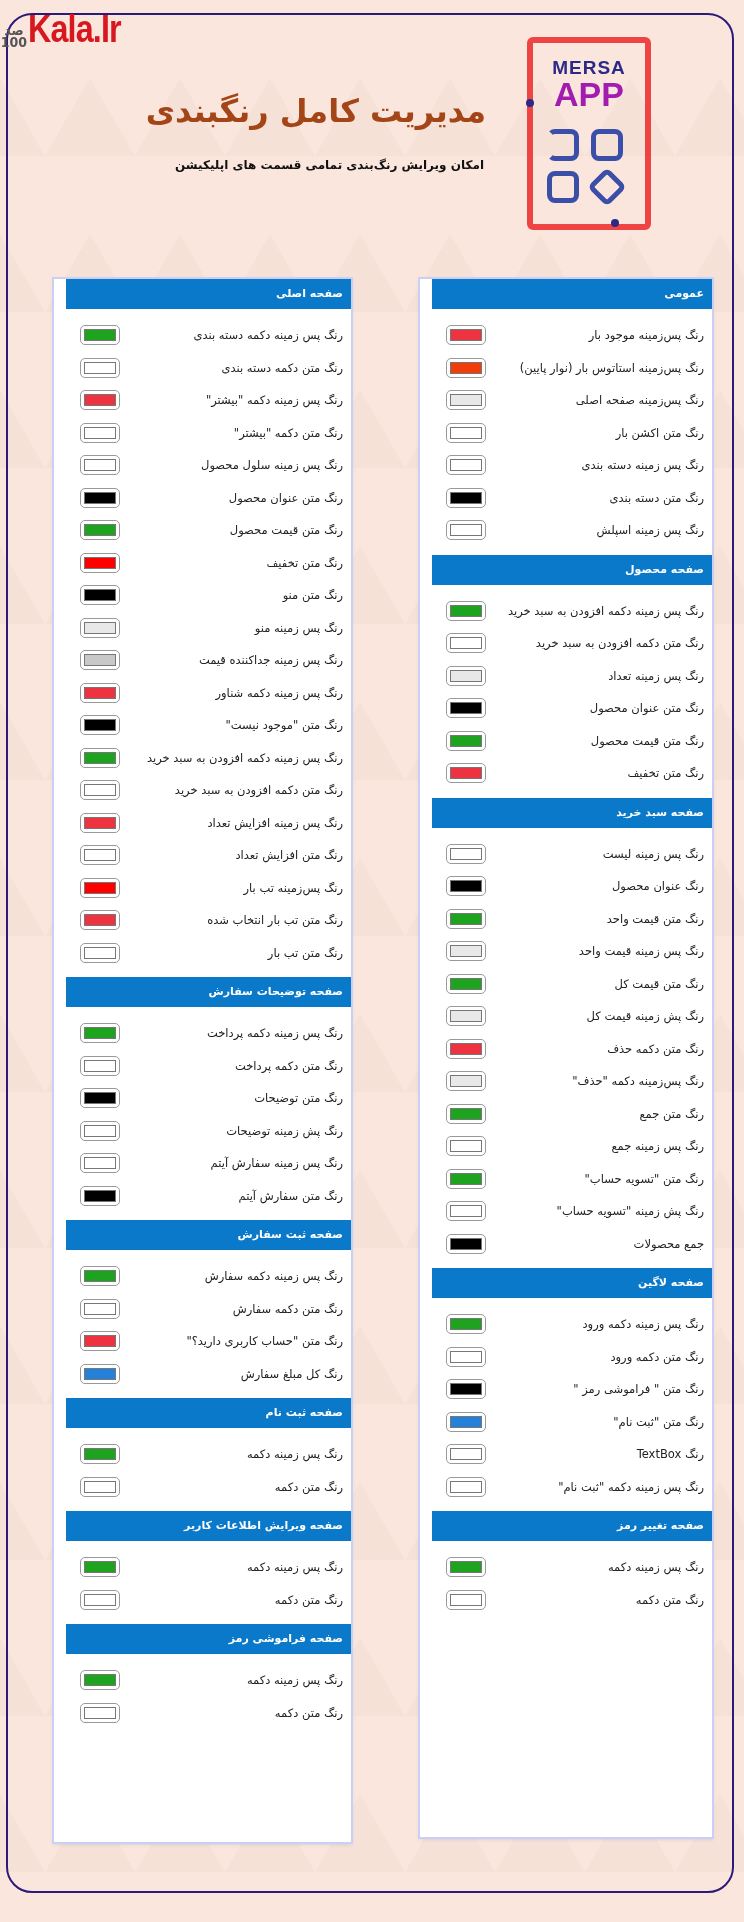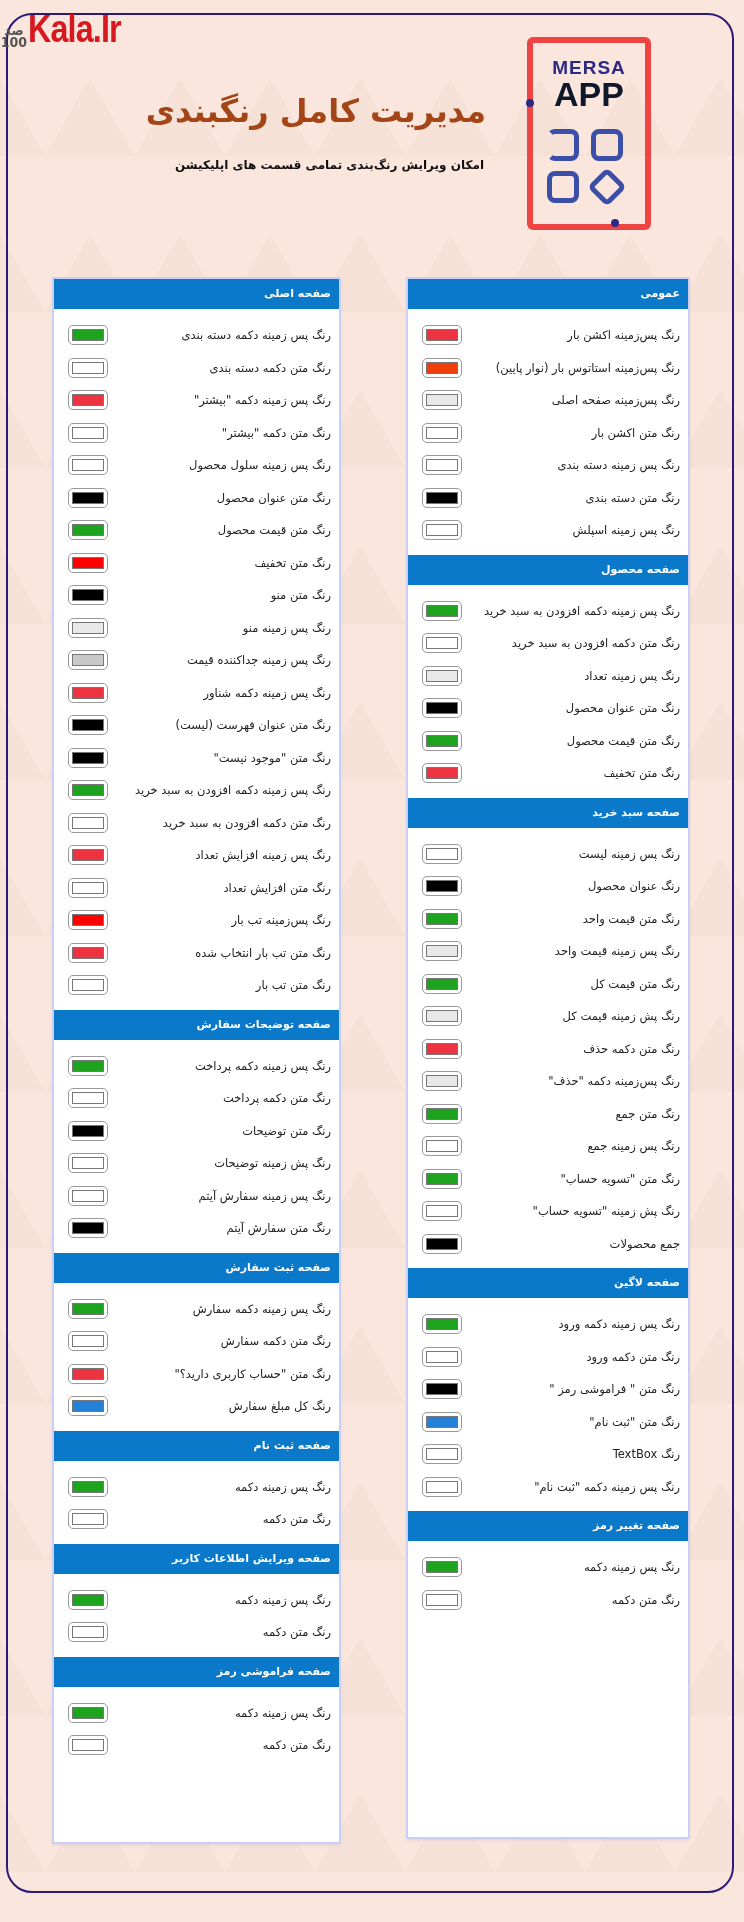--- a/index.html
+++ b/index.html
@@ -43,31 +43,32 @@
     color:#111; font-size:12px; font-weight:bold; white-space:nowrap;
   }
   .logo {
     position:absolute; left:527px; top:37px; width:124px; height:193px;
     border:6px solid #ef4444; border-radius:6px; box-sizing:border-box;
     background:transparent;
   }
   .logo .txt1 { position:absolute; top:14px; left:0; right:0; text-align:center;
     font-family:"Liberation Sans", sans-serif; font-weight:bold; color:#2b2a86; font-size:19px; letter-spacing:1px;}
   .logo .txt2 { position:absolute; top:32px; left:0; right:0; text-align:center;
-    font-family:"Liberation Sans", sans-serif; font-weight:bold; color:#0f172a; font-size:34px; letter-spacing:0px;}
+    font-family:"Liberation Sans", sans-serif; font-weight:bold; color:#a21caf; font-size:34px; letter-spacing:0px;}
   .logo .sq { position:absolute; width:32px; height:32px; border:5px solid #3b4fa8; border-radius:8px; box-sizing:border-box; }
   .logo .dm { position:absolute; width:28px; height:28px; border:5px solid #3b4fa8; border-radius:6px; box-sizing:border-box; transform:rotate(45deg); }
   .logo .dot { position:absolute; width:8px; height:8px; border-radius:50%; background:#2b2a86; }
 
   .panel {
     position:absolute; background:#fff;
     box-shadow:0 0 0 2px #c9cff5, 0 2px 4px rgba(90,90,180,0.25);
+    padding-left:12px;
   }
   .panel-left { left:54px; top:279px; width:285px; height:1563px; }
-  .panel-right { left:408px; top:279px; width:280px; height:1558px; }
+  .panel-right { left:420px; top:279px; width:280px; height:1558px; }
 
   .section-header {
     background:#0a79c9; color:#fff; direction:rtl;
     font-size:11px; font-weight:bold; height:30px; line-height:30px;
     padding-right:8px;
   }
   .section-body { padding:10px 0 8px 0; }
   .row {
     display:flex; flex-direction:row-reverse; align-items:center;
     height:32.5px;
@@ -177,26 +178,20 @@
             <i style="background: rgb(200, 200, 200);"></i>
           </span>
   </div>
         <div class="row">
     <span class="row-label">رنگ پس زمینه دکمه شناور</span>
     <span class="swatch">
             <i style="background: rgb(238, 51, 64);"></i>
           </span>
   </div>
         <div class="row">
-    <span class="row-label">رنگ متن عنوان فهرست (لیست)</span>
-    <span class="swatch">
-            <i style="background: rgb(0, 0, 0);"></i>
-          </span>
-  </div>
-        <div class="row">
     <span class="row-label">رنگ متن "موجود نیست"</span>
     <span class="swatch">
             <i style="background: rgb(0, 0, 0);"></i>
           </span>
   </div>
         <div class="row">
     <span class="row-label">رنگ پس زمینه دکمه افزودن به سبد خرید</span>
     <span class="swatch">
             <i style="background: rgb(30, 163, 30);"></i>
           </span>
@@ -359,21 +354,21 @@
           </span>
   </div>
       </div>
   </div>
   </div>
 <div class="panel panel-right" id="right-col">
     <div class="section">
     <div class="section-header">عمومی</div>
     <div class="section-body">
         <div class="row">
-    <span class="row-label">رنگ پس‌زمینه اکشن بار</span>
+    <span class="row-label">رنگ پس‌زمینه موجود بار</span>
     <span class="swatch">
             <i style="background: rgb(238, 51, 64);"></i>
           </span>
   </div>
         <div class="row">
     <span class="row-label">رنگ پس‌زمینه استاتوس بار (نوار پایین)</span>
     <span class="swatch">
             <i style="background: rgb(240, 61, 10);"></i>
           </span>
   </div>

